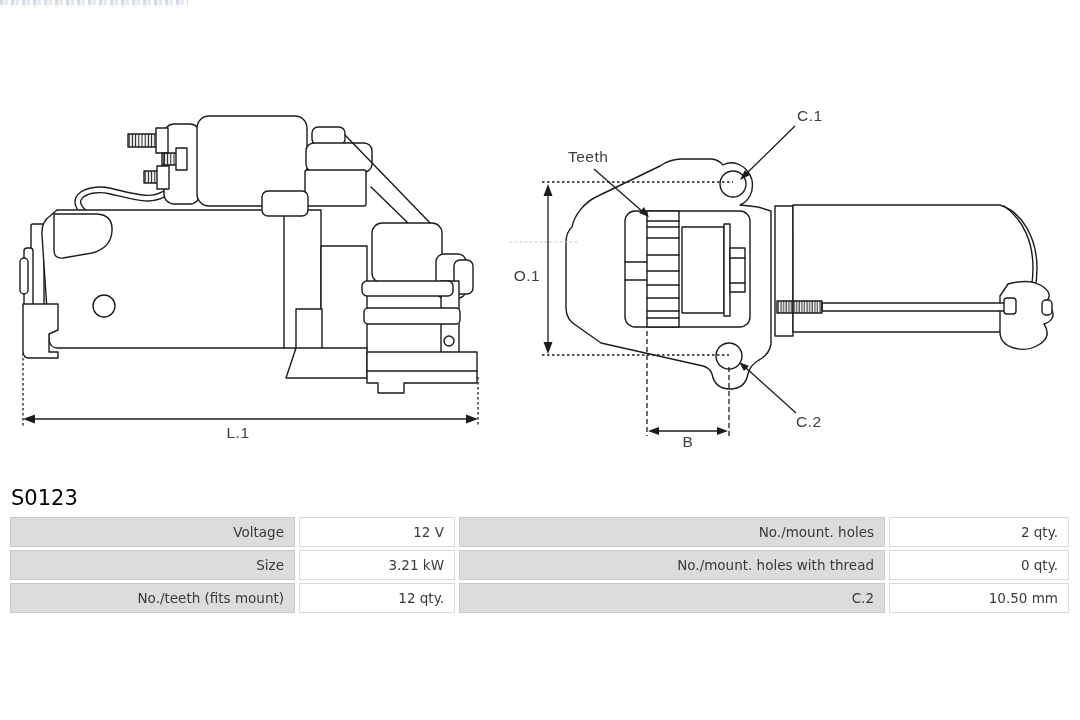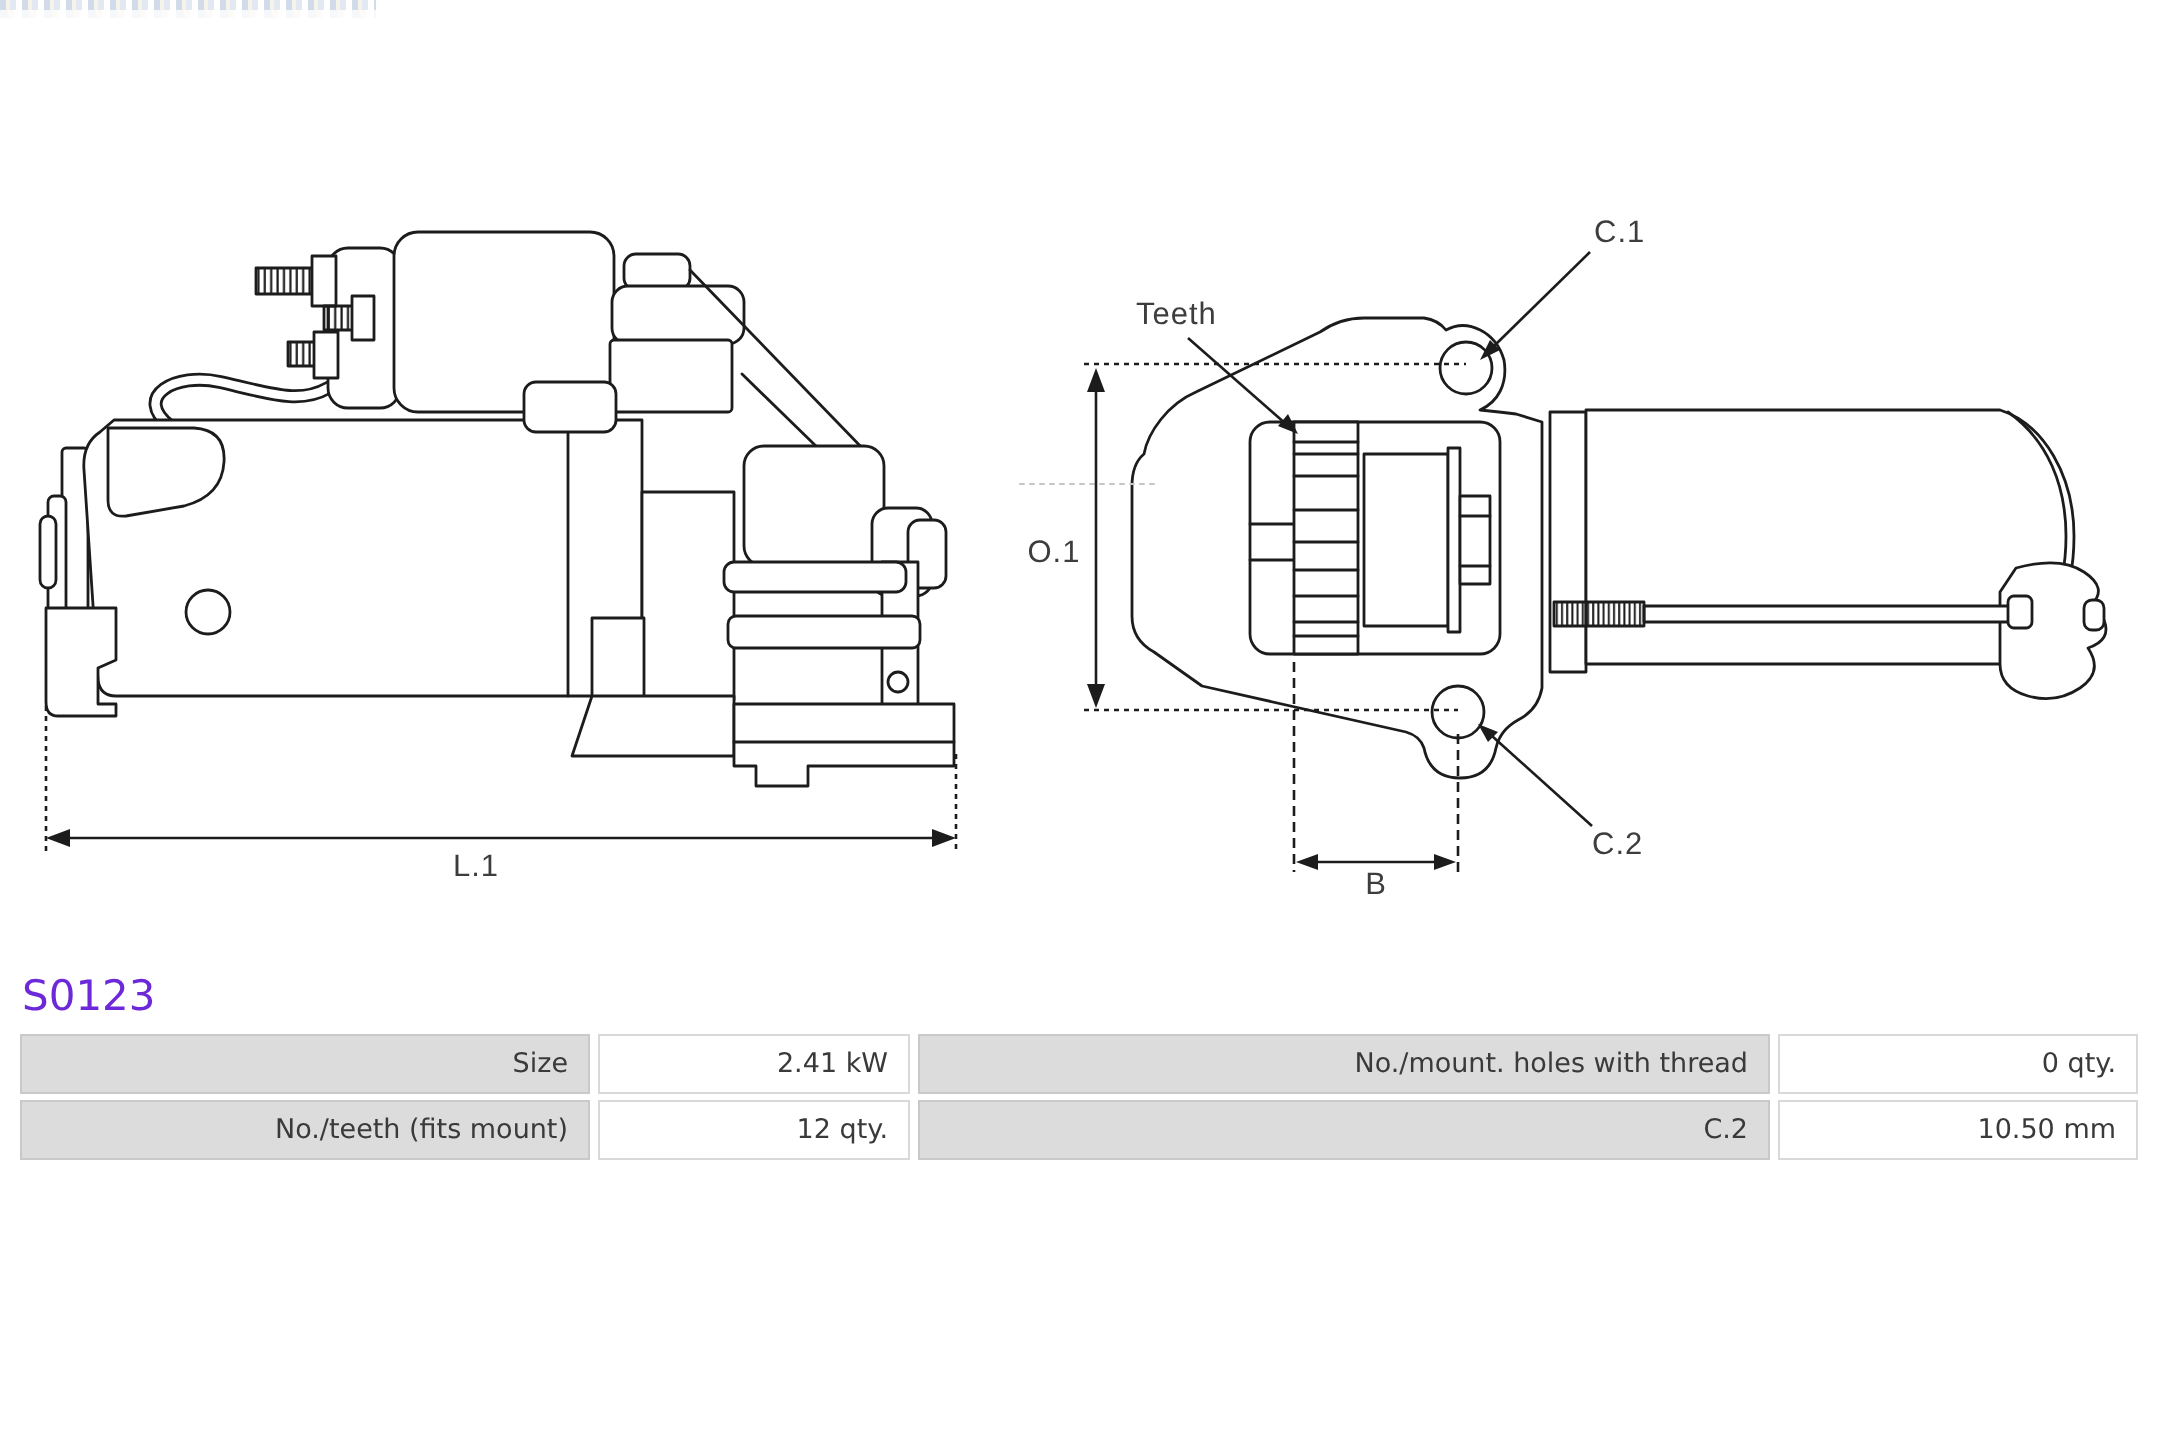--- a/index.html
+++ b/index.html
@@ -3,21 +3,21 @@
 <meta charset="utf-8">
 <style>
   html,body{margin:0;padding:0;background:#fff;}
   .page{position:relative;width:1080px;height:720px;background:#fff;overflow:hidden;
         font-family:"Liberation Sans",sans-serif;}
   .artifact{position:absolute;left:0;top:0;width:188px;height:5px;opacity:.55;
     background:repeating-linear-gradient(90deg,#aebfd8 0 3px,#f0ead9 3px 5px,#cdd8e8 5px 8px,#ffffff 8px 11px);}
   .artifact::after{content:"";position:absolute;left:0;top:5px;width:188px;height:4px;opacity:.5;
     background:repeating-linear-gradient(90deg,#dfe7f2 0 4px,#f6f2e6 4px 7px,#ffffff 7px 11px);}
   svg.diagram{position:absolute;left:0;top:0;}
-  .part-number{position:absolute;left:11px;top:486px;font-size:21px;color:#6d28d9;
+  .part-number{position:absolute;left:11px;top:486px;font-size:21px;color:#000000;
     font-family:"DejaVu Sans","Liberation Sans",sans-serif;}
   table.spec{position:absolute;left:6px;top:514px;border-collapse:separate;border-spacing:4px 3px;
     table-layout:fixed;font-family:"DejaVu Sans","Liberation Sans",sans-serif;}
   table.spec td{height:28px;font-size:13.5px;color:#3a3a3a;text-align:right;
     padding:0 10px 0 4px;white-space:nowrap;overflow:hidden;vertical-align:middle;}
   td.lbl{background:#dcdcdc;border:1px solid #c9c9c9;}
   td.val{background:#ffffff;border:1px solid #d9d9d9;}
   .ann{font-size:15.5px;fill:#3d3d3d;letter-spacing:.5px;}
 </style>
 </head>
@@ -189,22 +189,28 @@
 
   <table class="spec">
     <colgroup>
         <col style="width:285px">
         <col style="width:156px">
         <col style="width:426px">
         <col style="width:180px">
       </colgroup>
     <tbody>
       <tr>
+        <td class="lbl">Voltage</td>
+        <td class="val">12 V</td>
+        <td class="lbl">No./mount. holes</td>
+        <td class="val">2 qty.</td>
+      </tr>
+      <tr>
         <td class="lbl">Size</td>
-        <td class="val">2.41 kW</td>
+        <td class="val">3.21 kW</td>
         <td class="lbl">No./mount. holes with thread</td>
         <td class="val">0 qty.</td>
       </tr>
       <tr>
         <td class="lbl">No./teeth (fits mount)</td>
         <td class="val">12 qty.</td>
         <td class="lbl">C.2</td>
         <td class="val">10.50 mm</td>
       </tr>
     </tbody>

